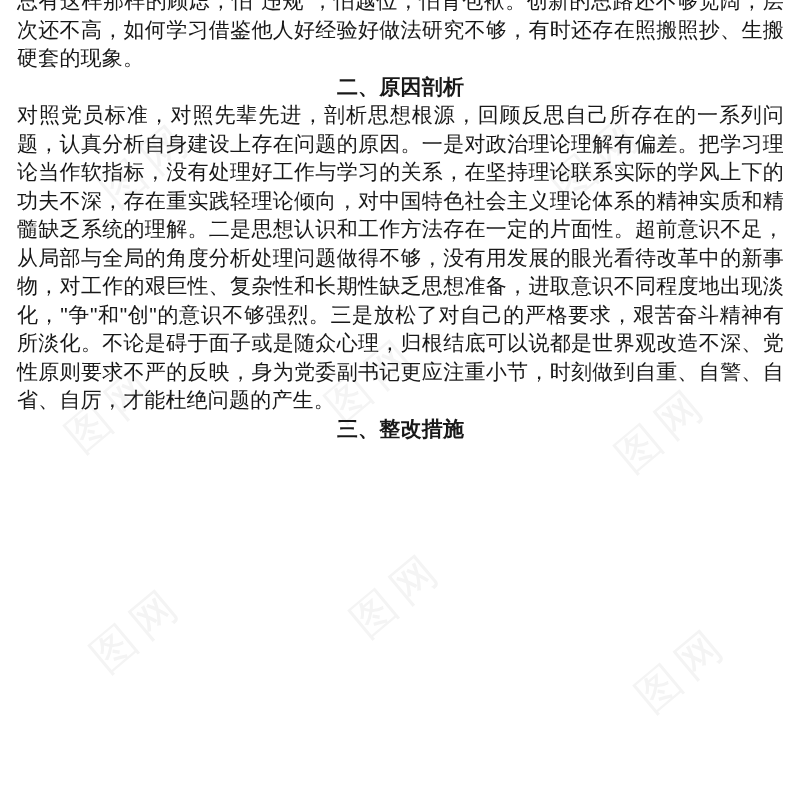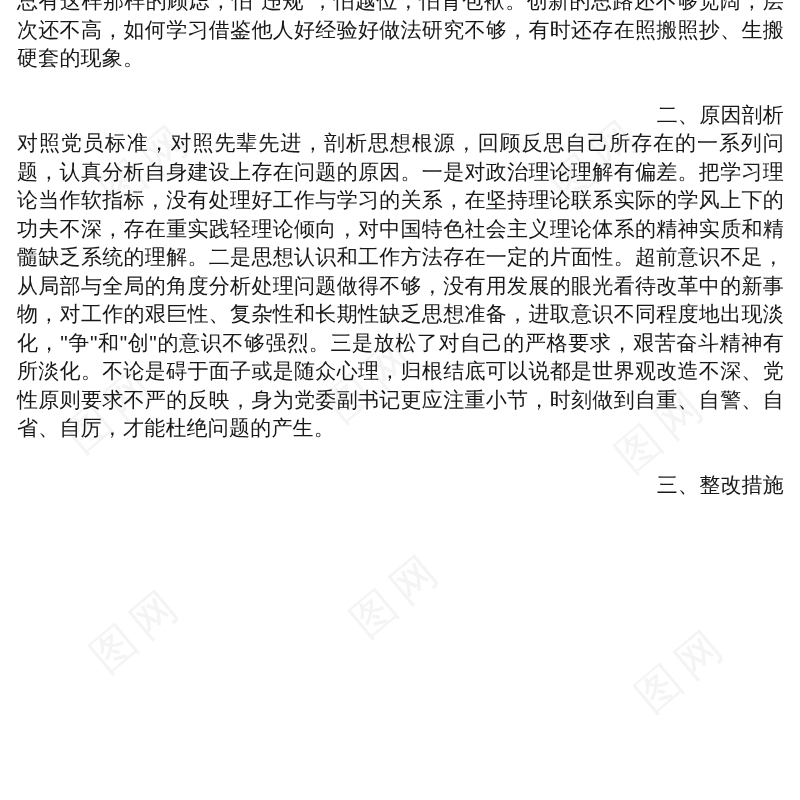--- a/index.html
+++ b/index.html
@@ -34,23 +34,22 @@
     text-justify: inter-ideograph;
     letter-spacing: 0.2px;
     word-break: break-all;
     overflow-wrap: anywhere;
   }
   .doc p {
     margin: 0;
     padding: 0;
   }
   .doc p.heading {
-    font-weight: normal;
-    text-align: right;
-    margin-top: 28px;
+    font-weight: bold;
+    text-align: center;
   }
   
   .watermark-layer {
     position: absolute;
     inset: 0;
     z-index: 1;
     pointer-events: none;
   }
   .wm {
     position: absolute;

